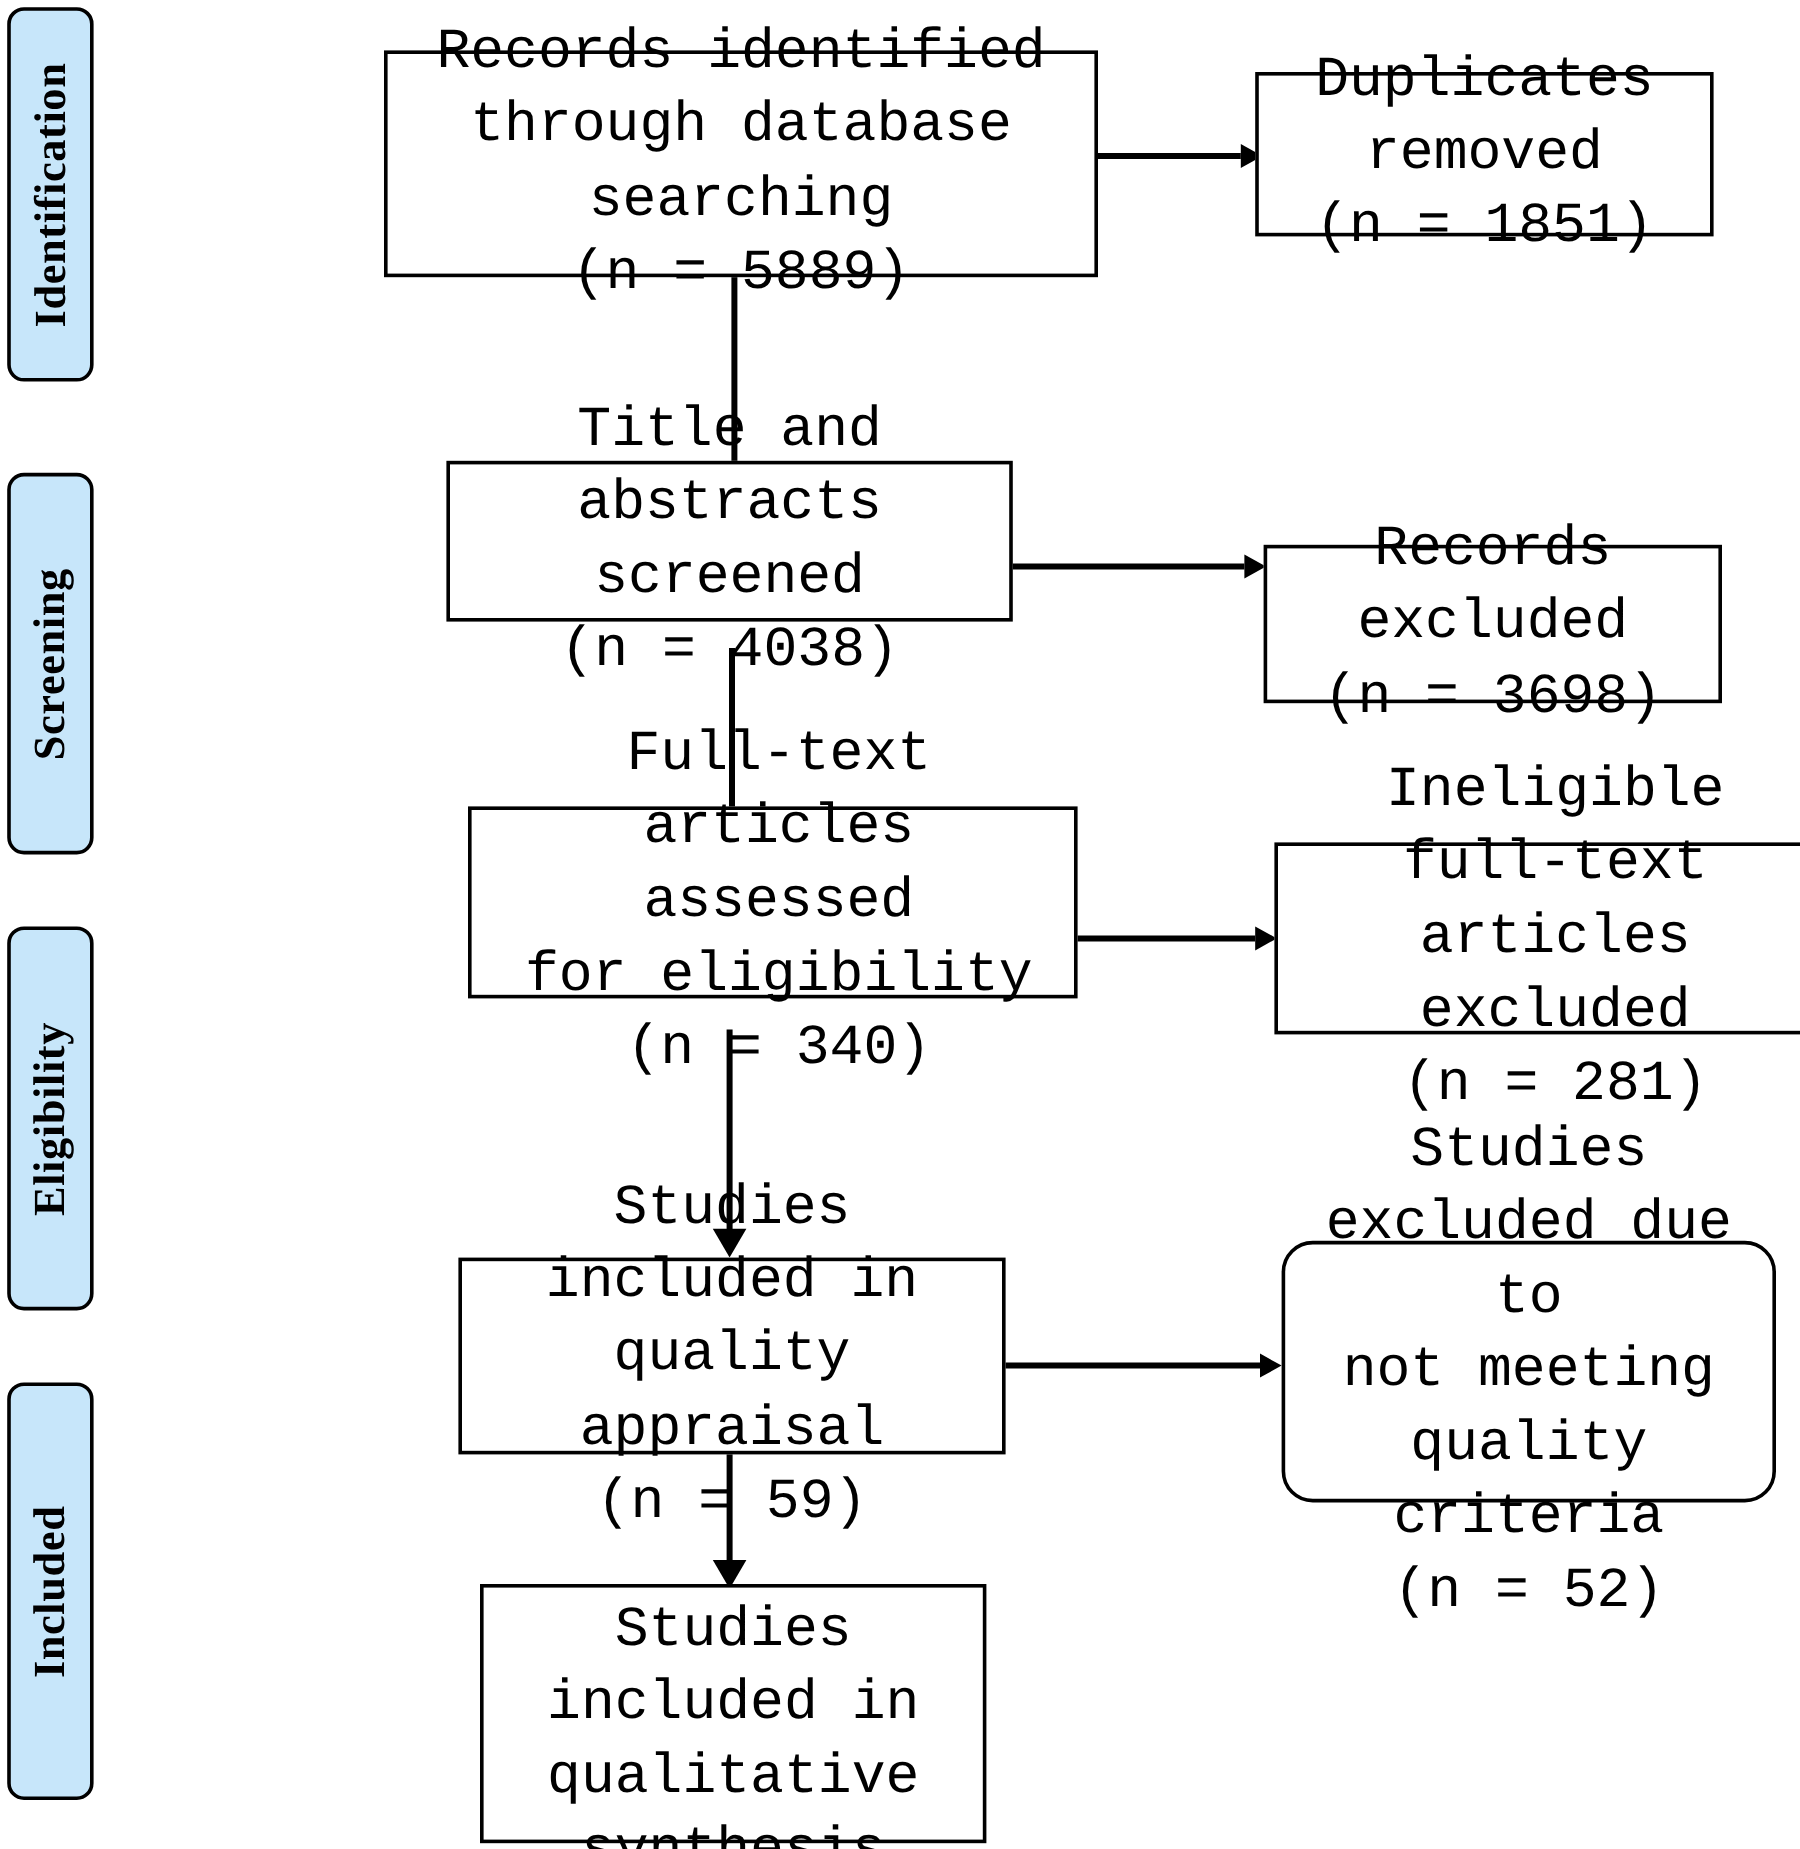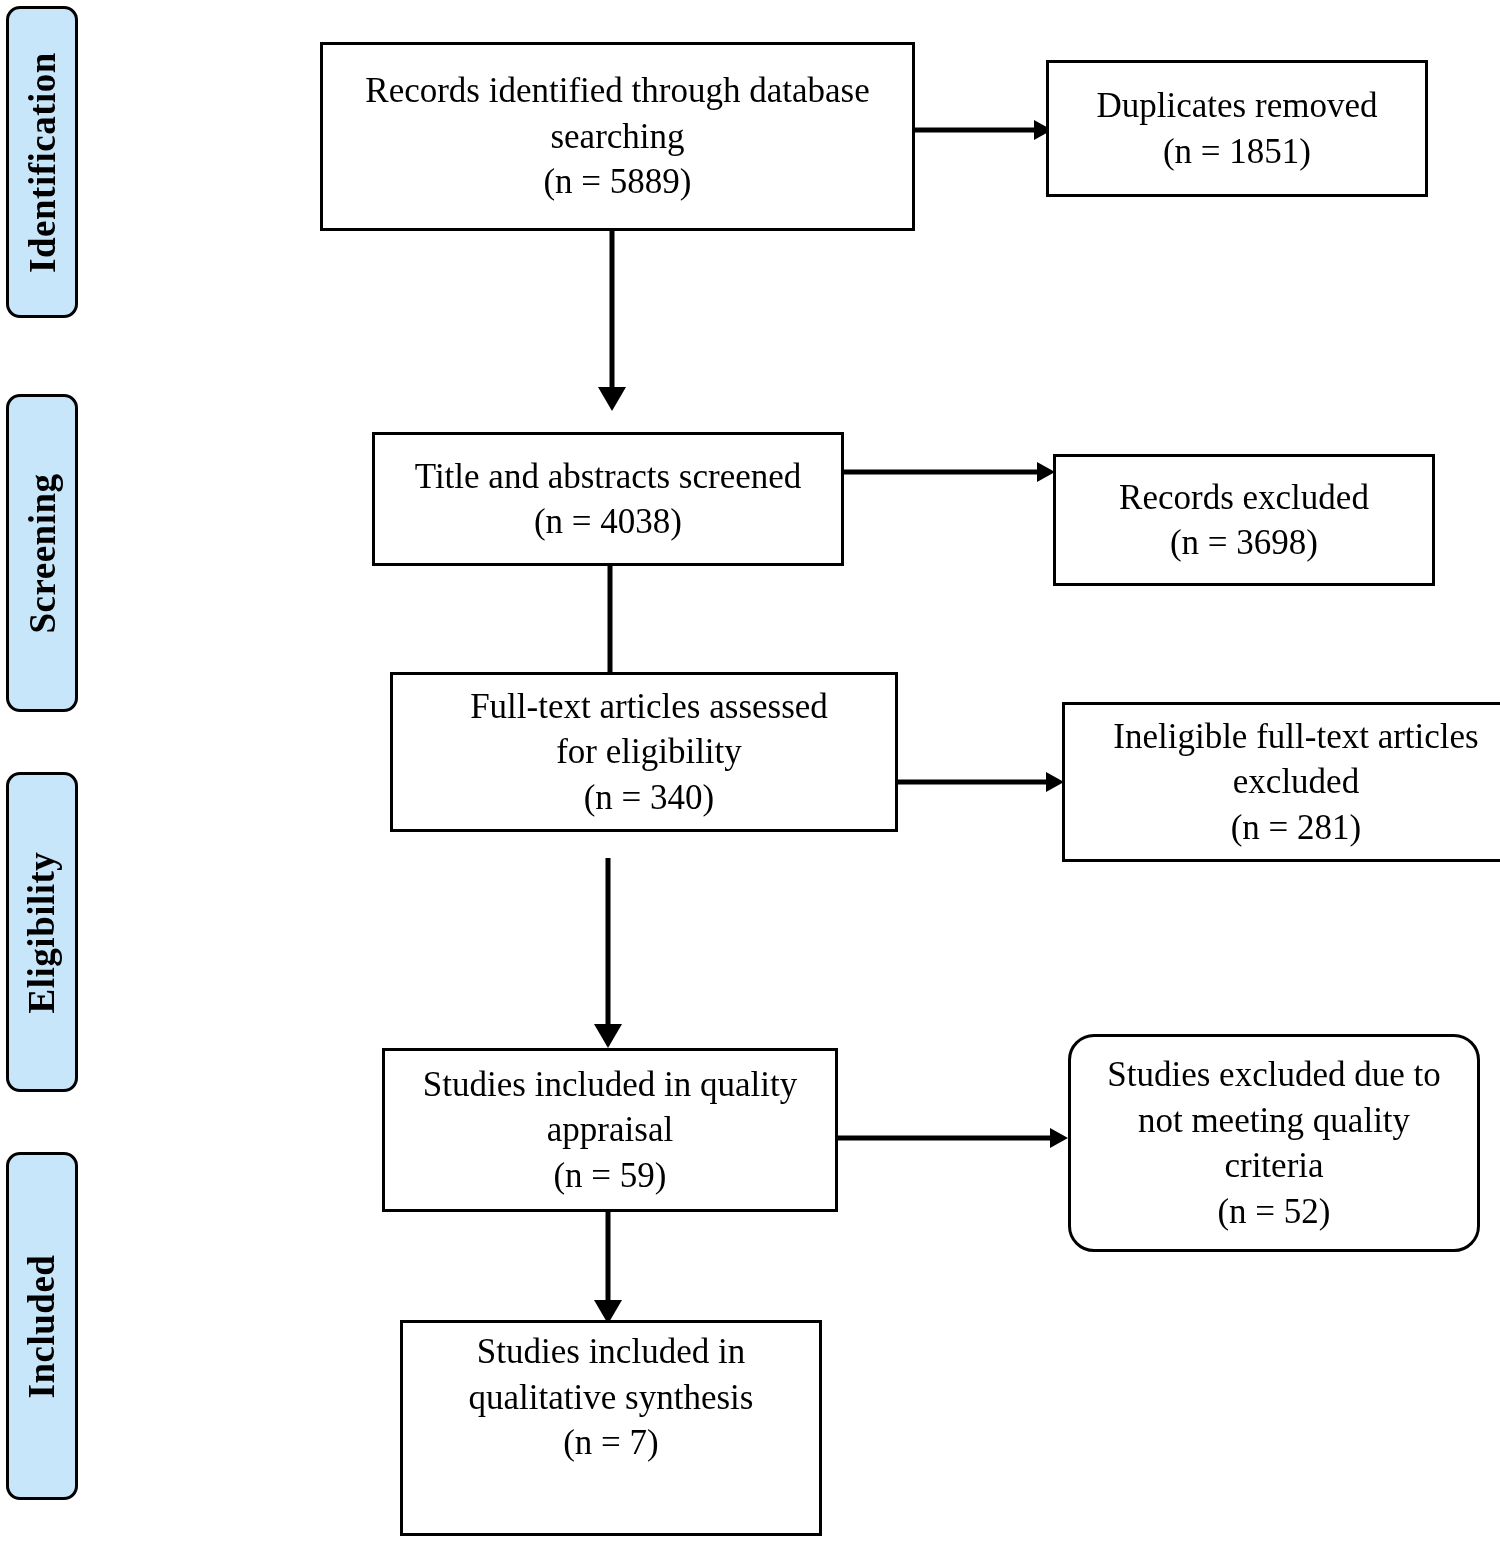--- a/index.html
+++ b/index.html
@@ -45,22 +45,22 @@
     box-sizing: border-box;
     border: 3px solid #000000;
     background: #ffffff;
     display: flex;
     align-items: center;
     justify-content: center;
     padding: 6px 10px;
   }
   .node-text {
     text-align: center;
-    font-family: Liberation Serif, serif;
-    font-size: 35px;
+    font-family: Liberation Mono, monospace;
+    font-size: 47px;
     line-height: 1.30;
     color: #000000;
     white-space: pre-line;
   }
 
   
   .conn {
     position: absolute;
   }
   .conn svg {
@@ -149,21 +149,21 @@
     <span class="node-text">Records identified through database
 searching
 (n = 5889)</span>
   </div>
 
   <div class="node" style="left:1046px; top:60px; width:382px; height:137px;">
     <span class="node-text">Duplicates removed
 (n = 1851)</span>
   </div>
 
-  <div class="node" style="left:372px; top:432px; width:472px; height:134px;">
+  <div class="node" style="left:372px; top:384px; width:472px; height:134px;">
     <span class="node-text">Title and abstracts screened
 (n = 4038)</span>
   </div>
 
   <div class="node" style="left:1053px; top:410px; width:382px; height:132px;margin-top:44px;">
     <span class="node-text">Records excluded
 (n = 3698)</span>
   </div>
 
   <div class="node" style="left:390px; top:672px; width:508px; height:160px;padding-left:20px;">

